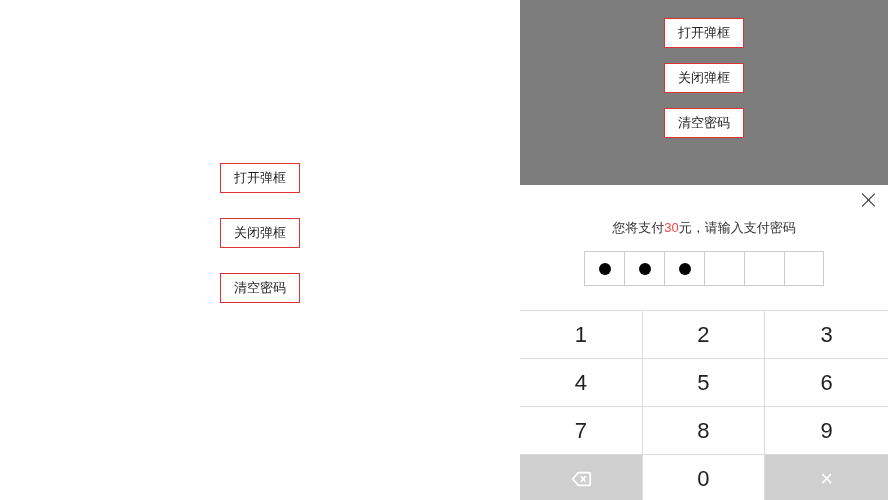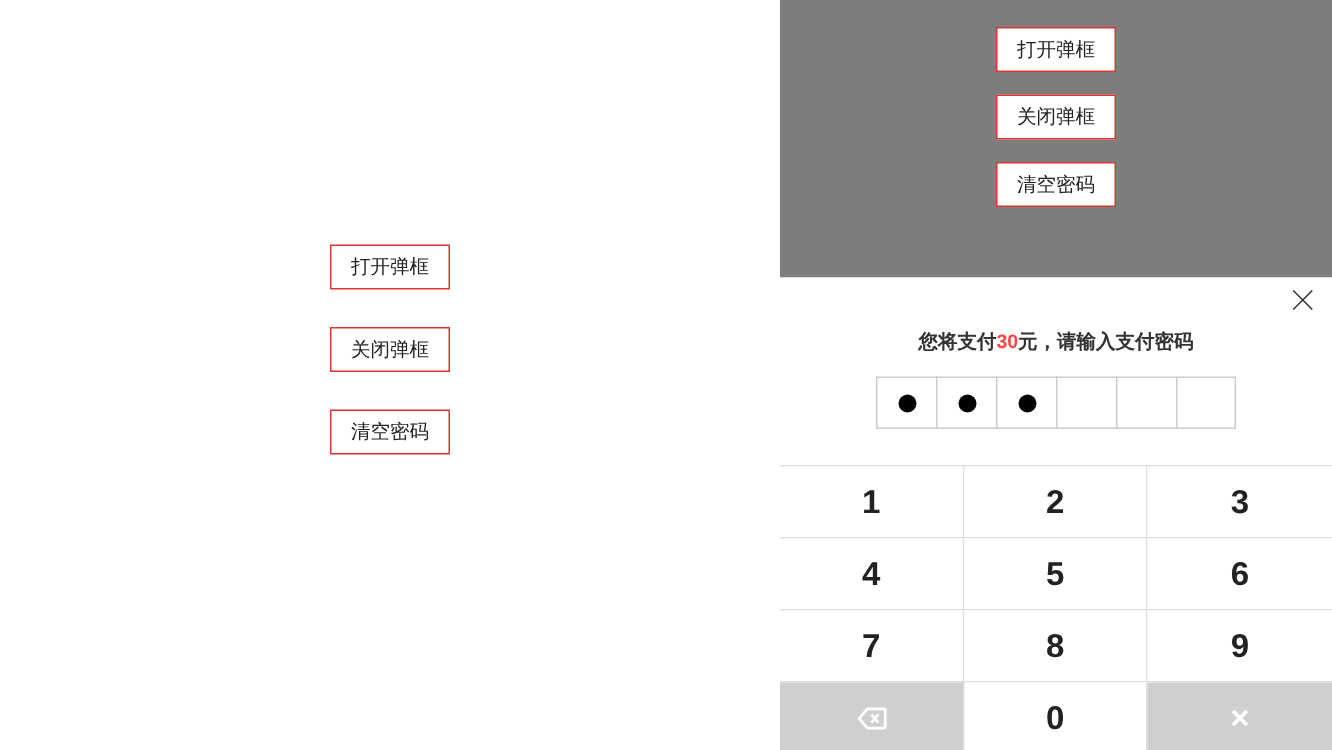--- a/index.html
+++ b/index.html
@@ -69,21 +69,20 @@
       margin-bottom: 15px;
       cursor: pointer;
     }
     .popup {
       position: absolute;
       left: 0;
       top: 185px;
       width: 368px;
       height: 315px;
       background: #fff;
-      font-weight: bold;
     }
     .popup-header {
       position: relative;
       height: 28px;
     }
     .close-btn {
       position: absolute;
       right: 10px;
       top: 6px;
       width: 18px;

